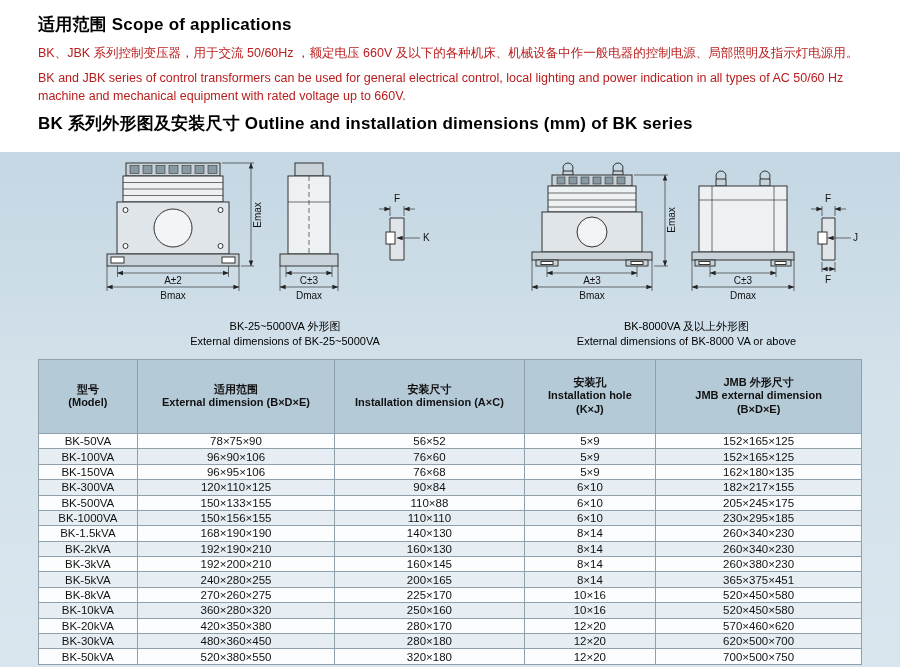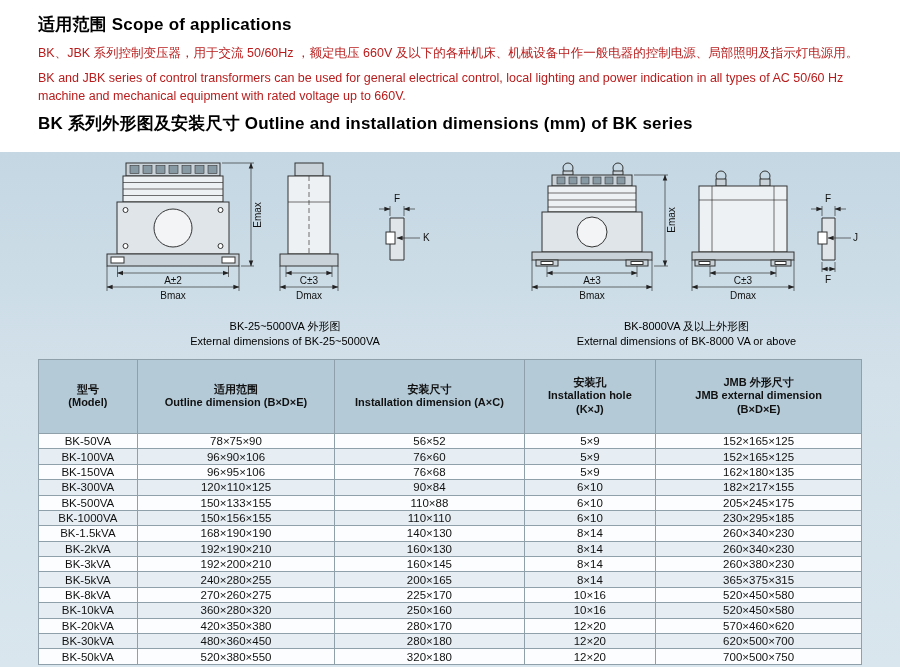--- a/index.html
+++ b/index.html
@@ -259,21 +259,21 @@
         <col style="width:25%">
       </colgroup>
       <thead>
         <tr>
             <th>
               <div>型号</div>
               <div>(Model)</div>
             </th>
             <th>
               <div>适用范围</div>
-              <div>Outline dimension (B×D×E)</div>
+              <div>External dimension (B×D×E)</div>
             </th>
             <th>
               <div>安装尺寸</div>
               <div>Installation dimension (A×C)</div>
             </th>
             <th>
               <div>安装孔</div>
               <div>Installation hole (K×J)</div>
             </th>
             <th>
@@ -344,21 +344,21 @@
             <td>192×200×210</td>
             <td>160×145</td>
             <td>8×14</td>
             <td>260×380×230</td>
           </tr>
           <tr>
             <td>BK-5kVA</td>
             <td>240×280×255</td>
             <td>200×165</td>
             <td>8×14</td>
-            <td>365×375×315</td>
+            <td>365×375×451</td>
           </tr>
           <tr>
             <td>BK-8kVA</td>
             <td>270×260×275</td>
             <td>225×170</td>
             <td>10×16</td>
             <td>520×450×580</td>
           </tr>
           <tr>
             <td>BK-10kVA</td>

